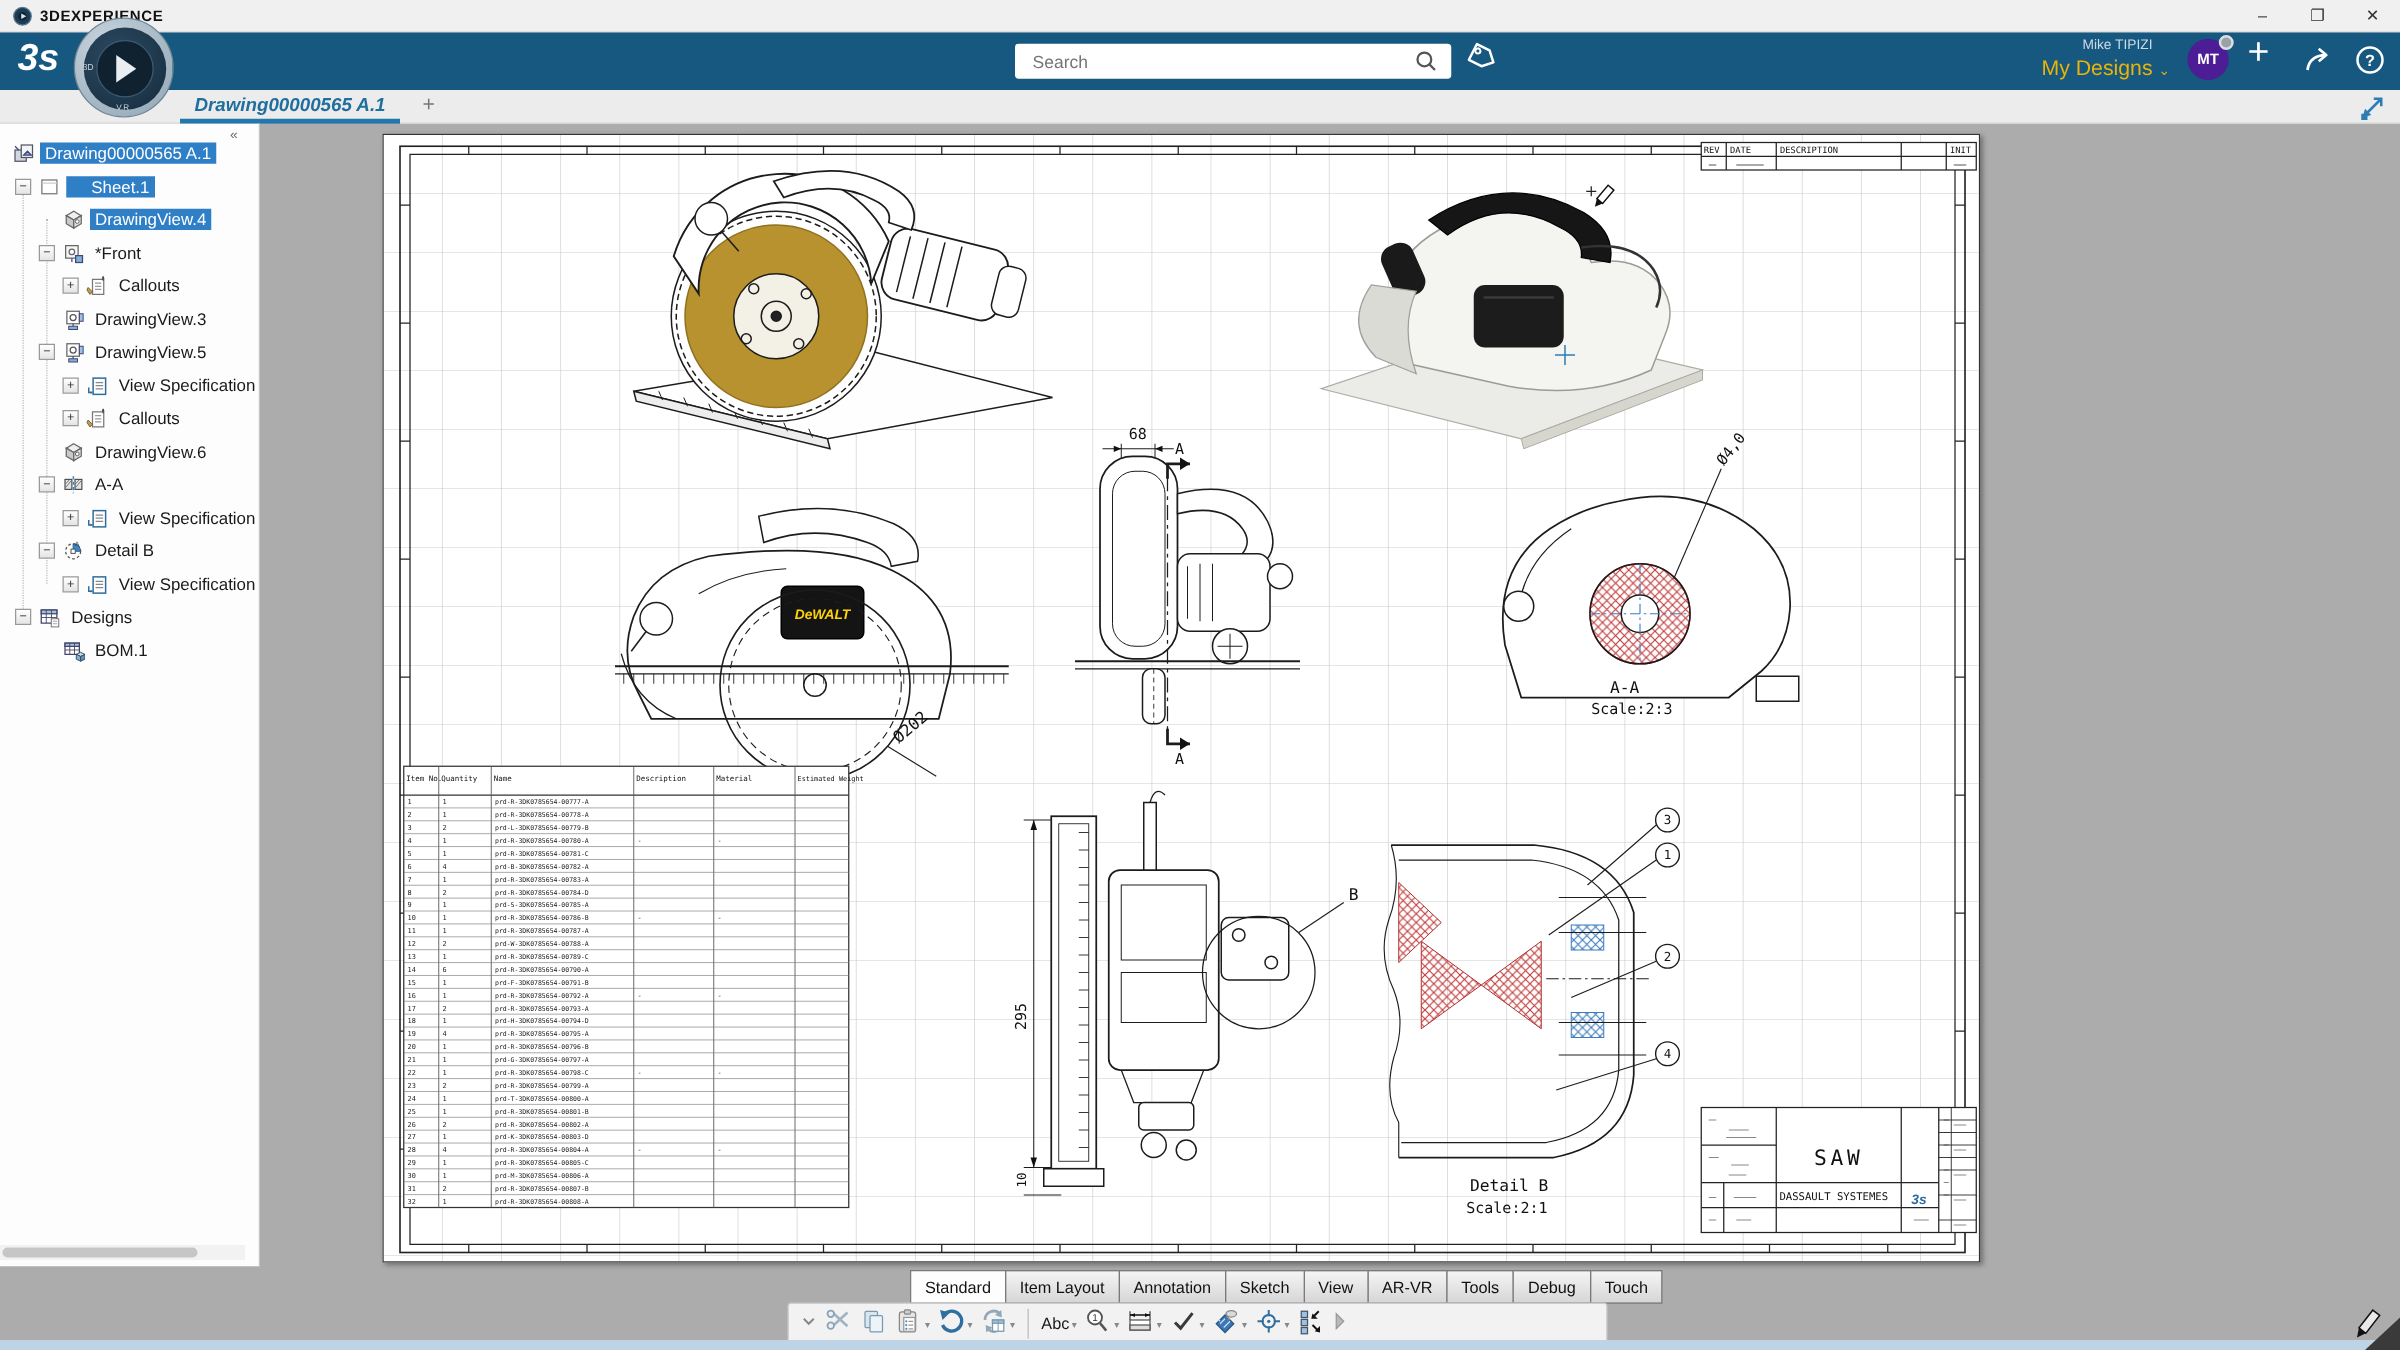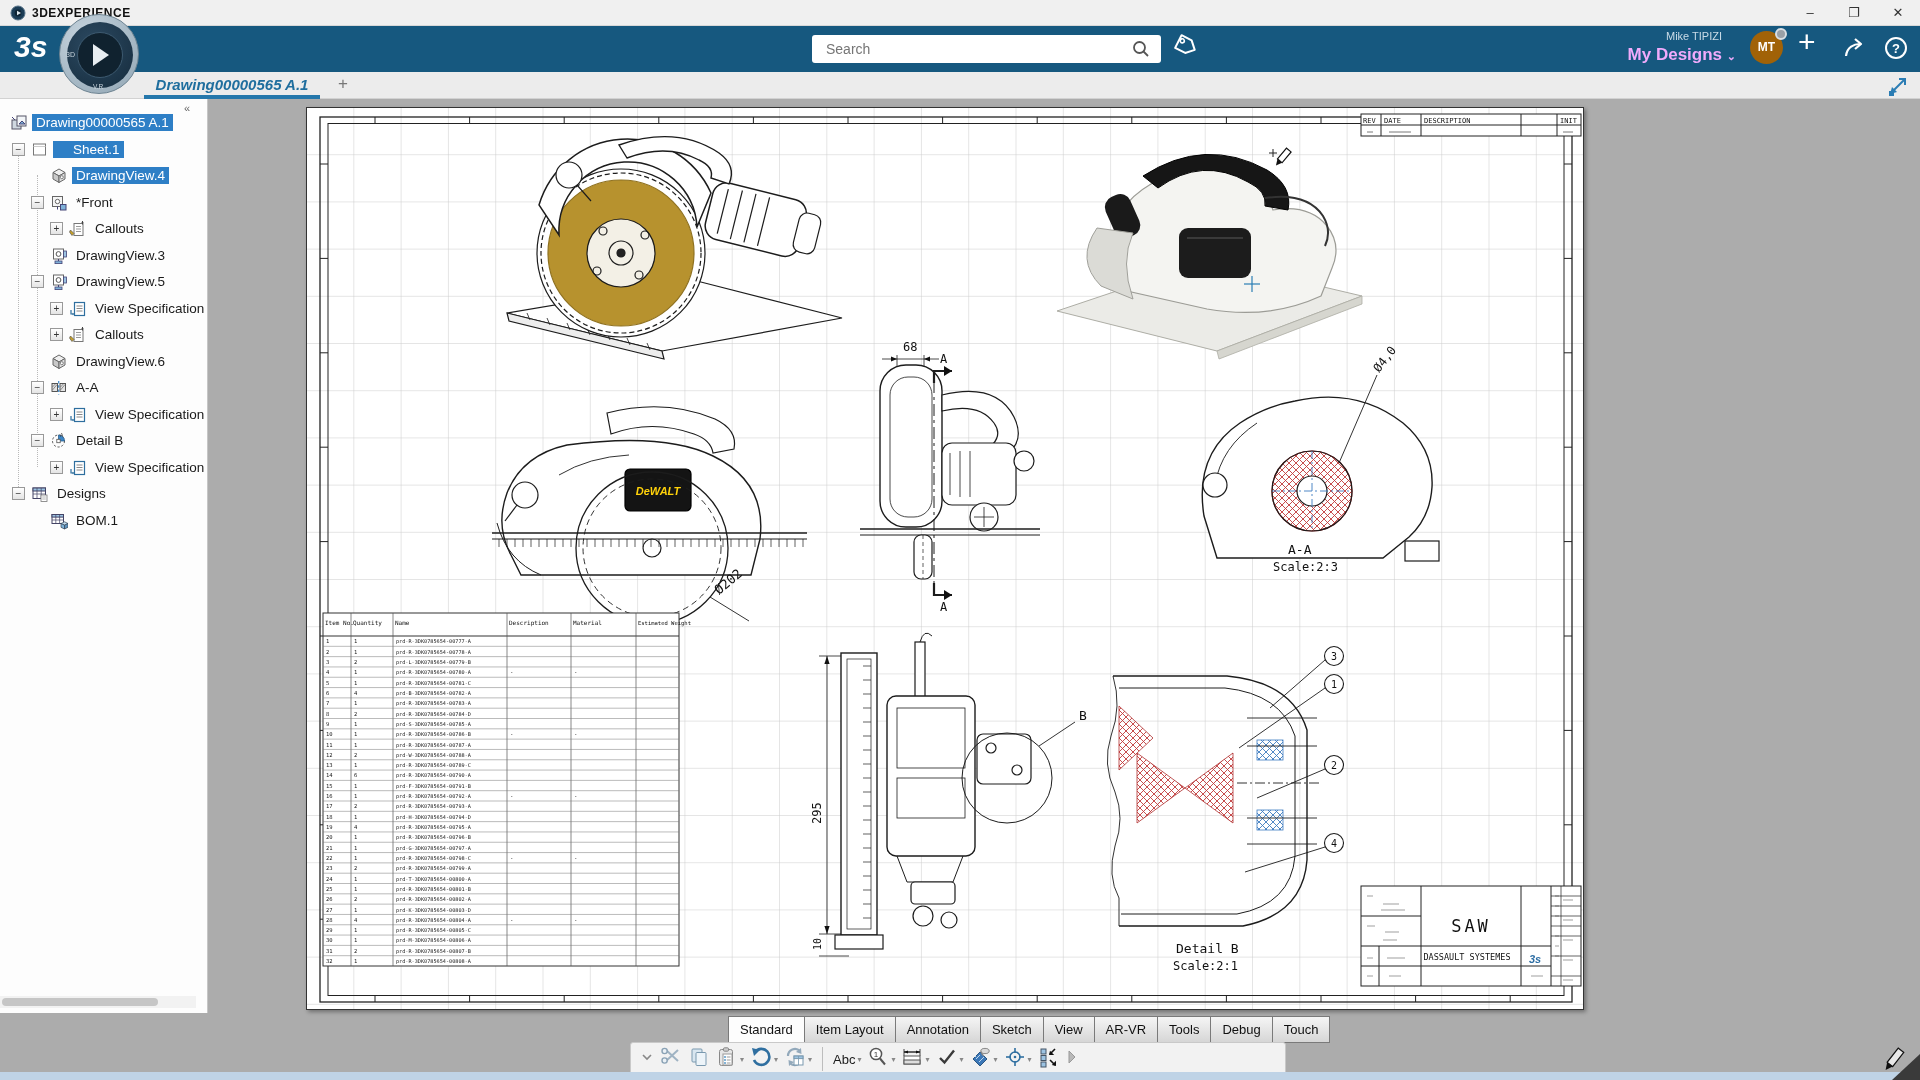--- a/index.html
+++ b/index.html
@@ -19,23 +19,23 @@
   #brand{position:absolute;left:152px;top:11px;white-space:nowrap;}
   #brand .b1{font-size:21px;font-weight:700;}
   #brand .b2{font-size:21px;font-weight:300;}
   #brand .bd{font-size:21px;font-weight:300;margin:0 9px;opacity:.85;}
   #brand .b3{font-size:20px;font-weight:700;}
   #brand .b4{font-size:16px;font-weight:300;margin-left:8px;opacity:.95;}
   #searchbox{position:absolute;left:812px;top:9px;width:349px;height:28px;background:#fff;border-radius:3px;}
   #searchbox input{position:absolute;left:12px;top:3px;width:300px;height:21px;border:none;outline:none;
                    font-size:14px;color:#444;font-family:"Liberation Sans",sans-serif;background:transparent;}
   #userline1{position:absolute;right:198px;top:4px;font-size:11px;color:#C9DBE7;}
-  #userline2{position:absolute;right:184px;top:19px;font-size:17px;color:#f0abfc;font-weight:bold;}
+  #userline2{position:absolute;right:184px;top:19px;font-size:17px;color:#eab308;}
   #avatar{position:absolute;left:1750px;top:5px;width:33px;height:33px;border-radius:50%;
-          background:#a16207;color:#fff;font-size:12px;font-weight:700;text-align:center;line-height:33px;}
+          background:#4c1d95;color:#fff;font-size:12px;font-weight:700;text-align:center;line-height:33px;}
   #avatar .badge{position:absolute;right:-4px;top:-3px;width:12px;height:12px;border-radius:50%;
           background:#9AA0A6;border:2px solid #DADFE3;}
   .hico{position:absolute;top:8px;color:#fff;}
 
   
   #tabbar{left:0;top:72px;width:1920px;height:27px;background:#ECECEC;border-bottom:1px solid #D2D2D2;}
   #doctab{position:absolute;left:144px;top:0;width:176px;height:27px;color:#1F6E9E;font-size:15px;
           font-weight:700;font-style:italic;text-align:center;line-height:25px;border-bottom:4px solid #2577AB;}
   #newtab{position:absolute;left:338px;top:2px;font-size:17px;color:#777;}
 

